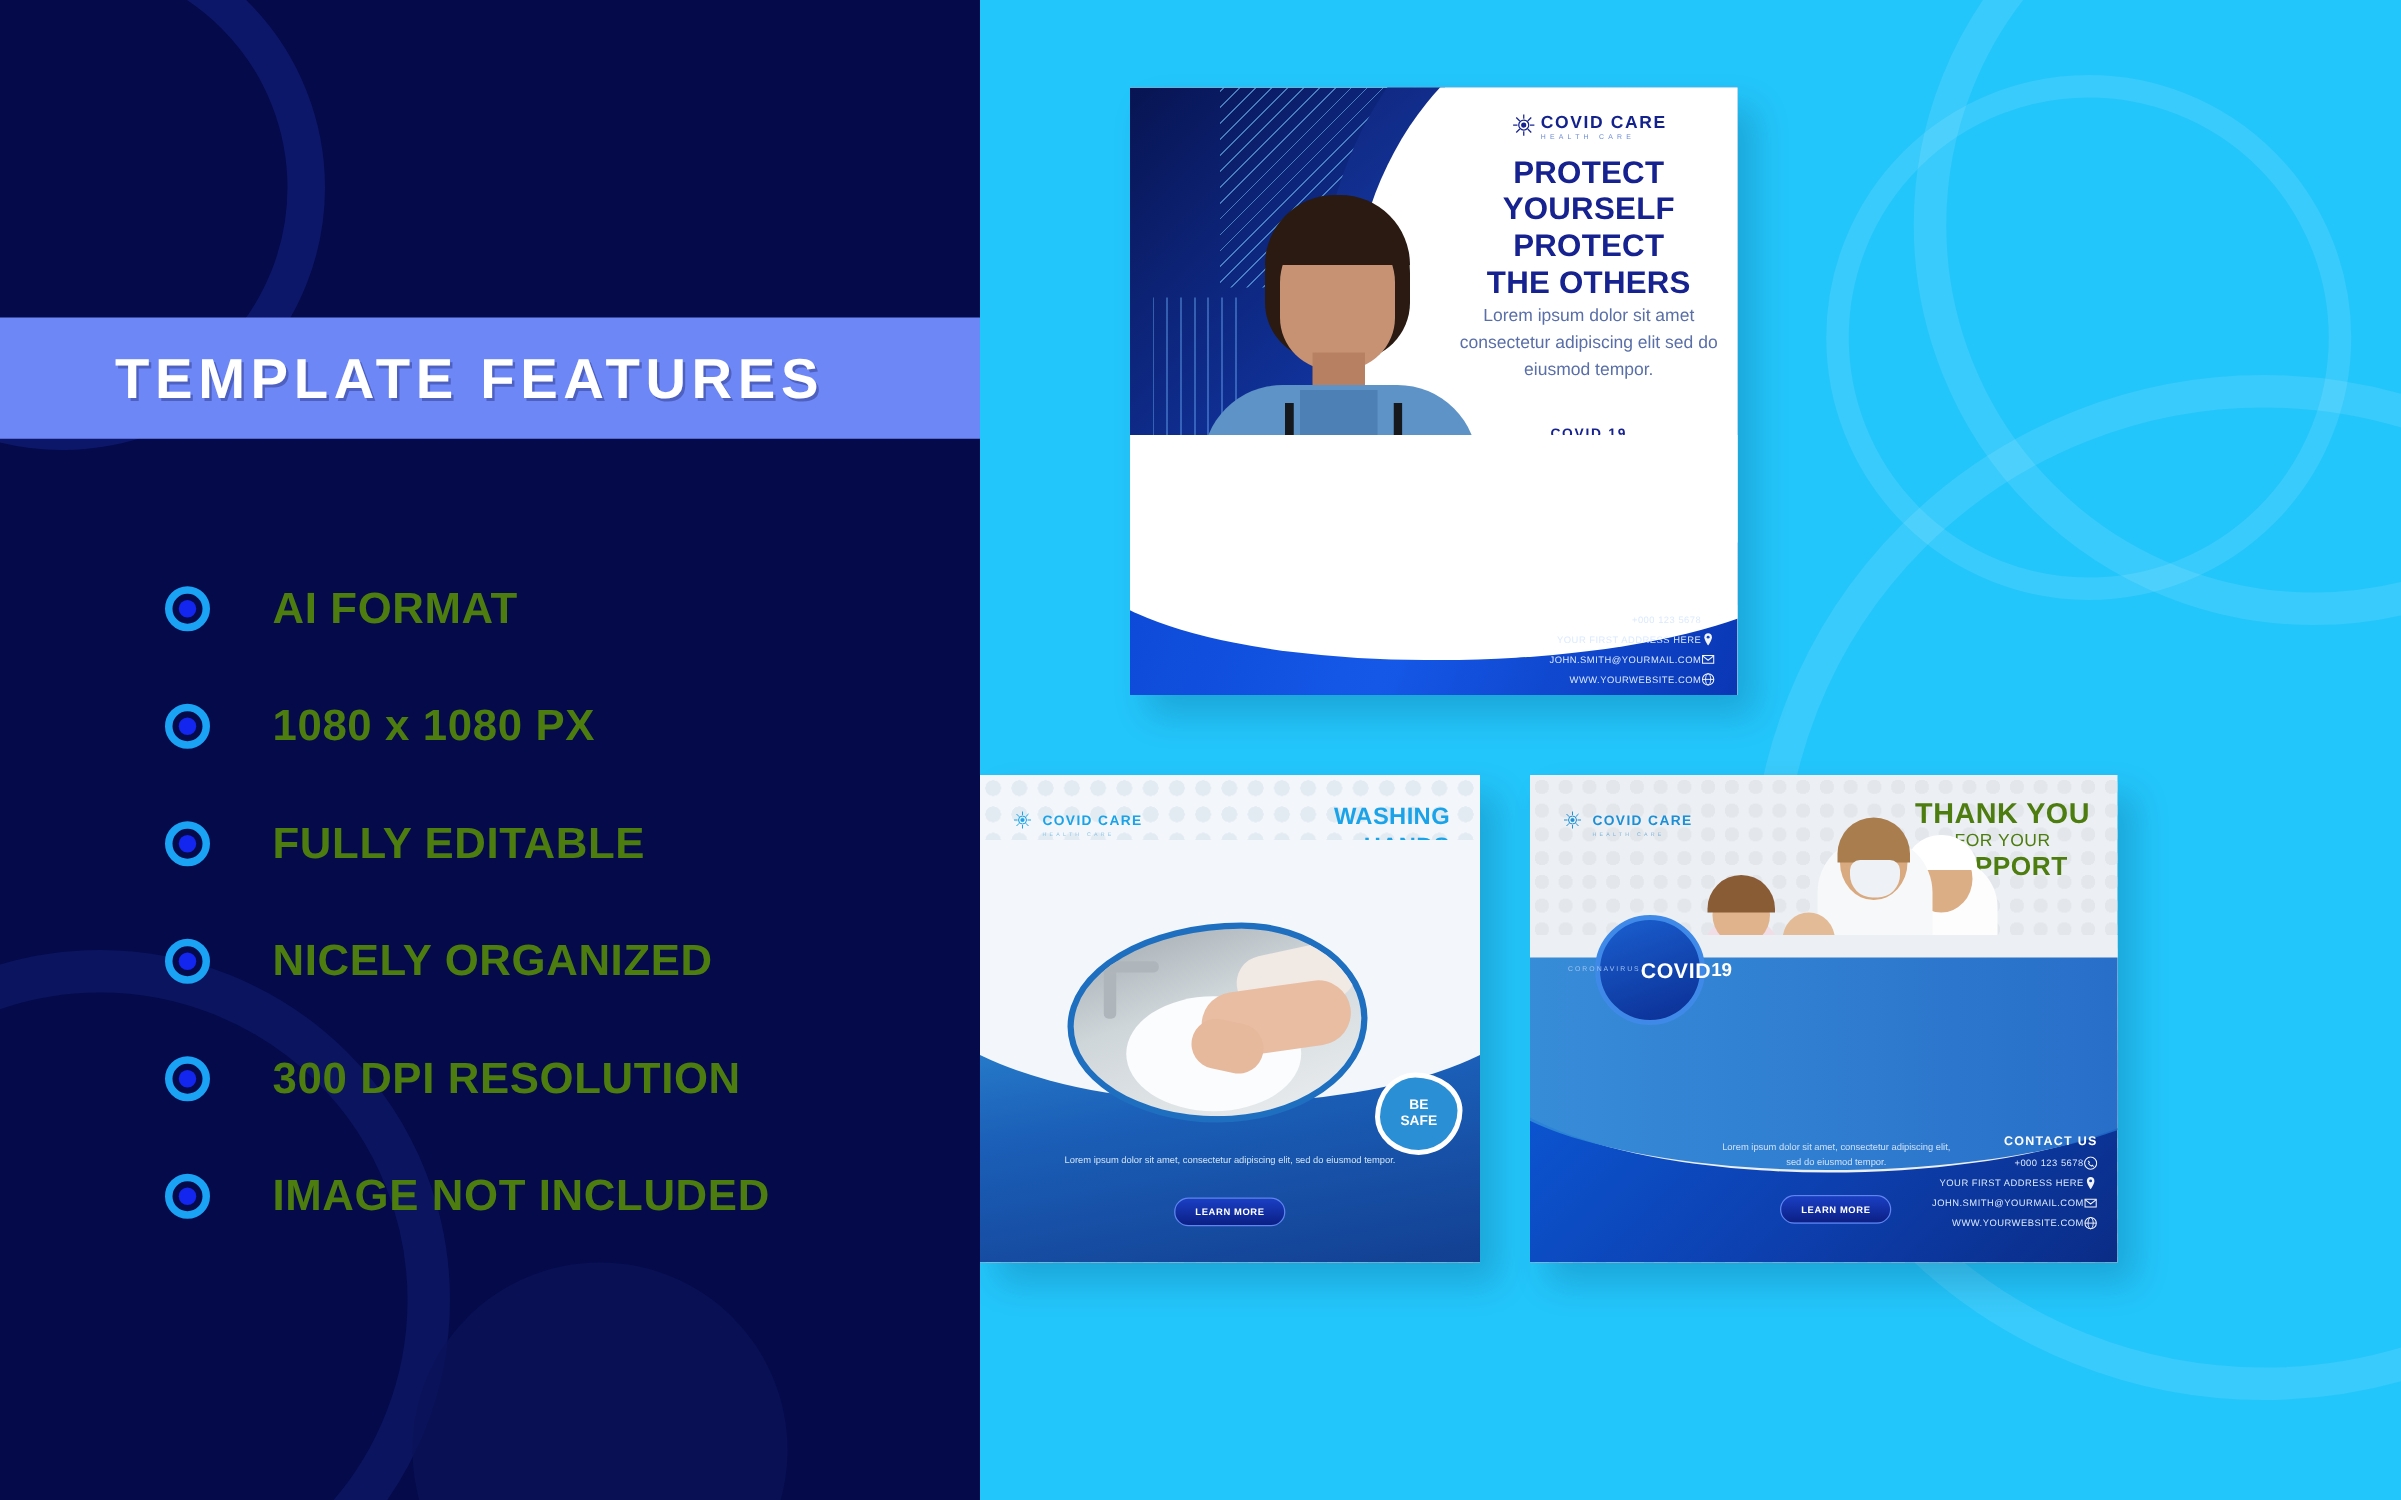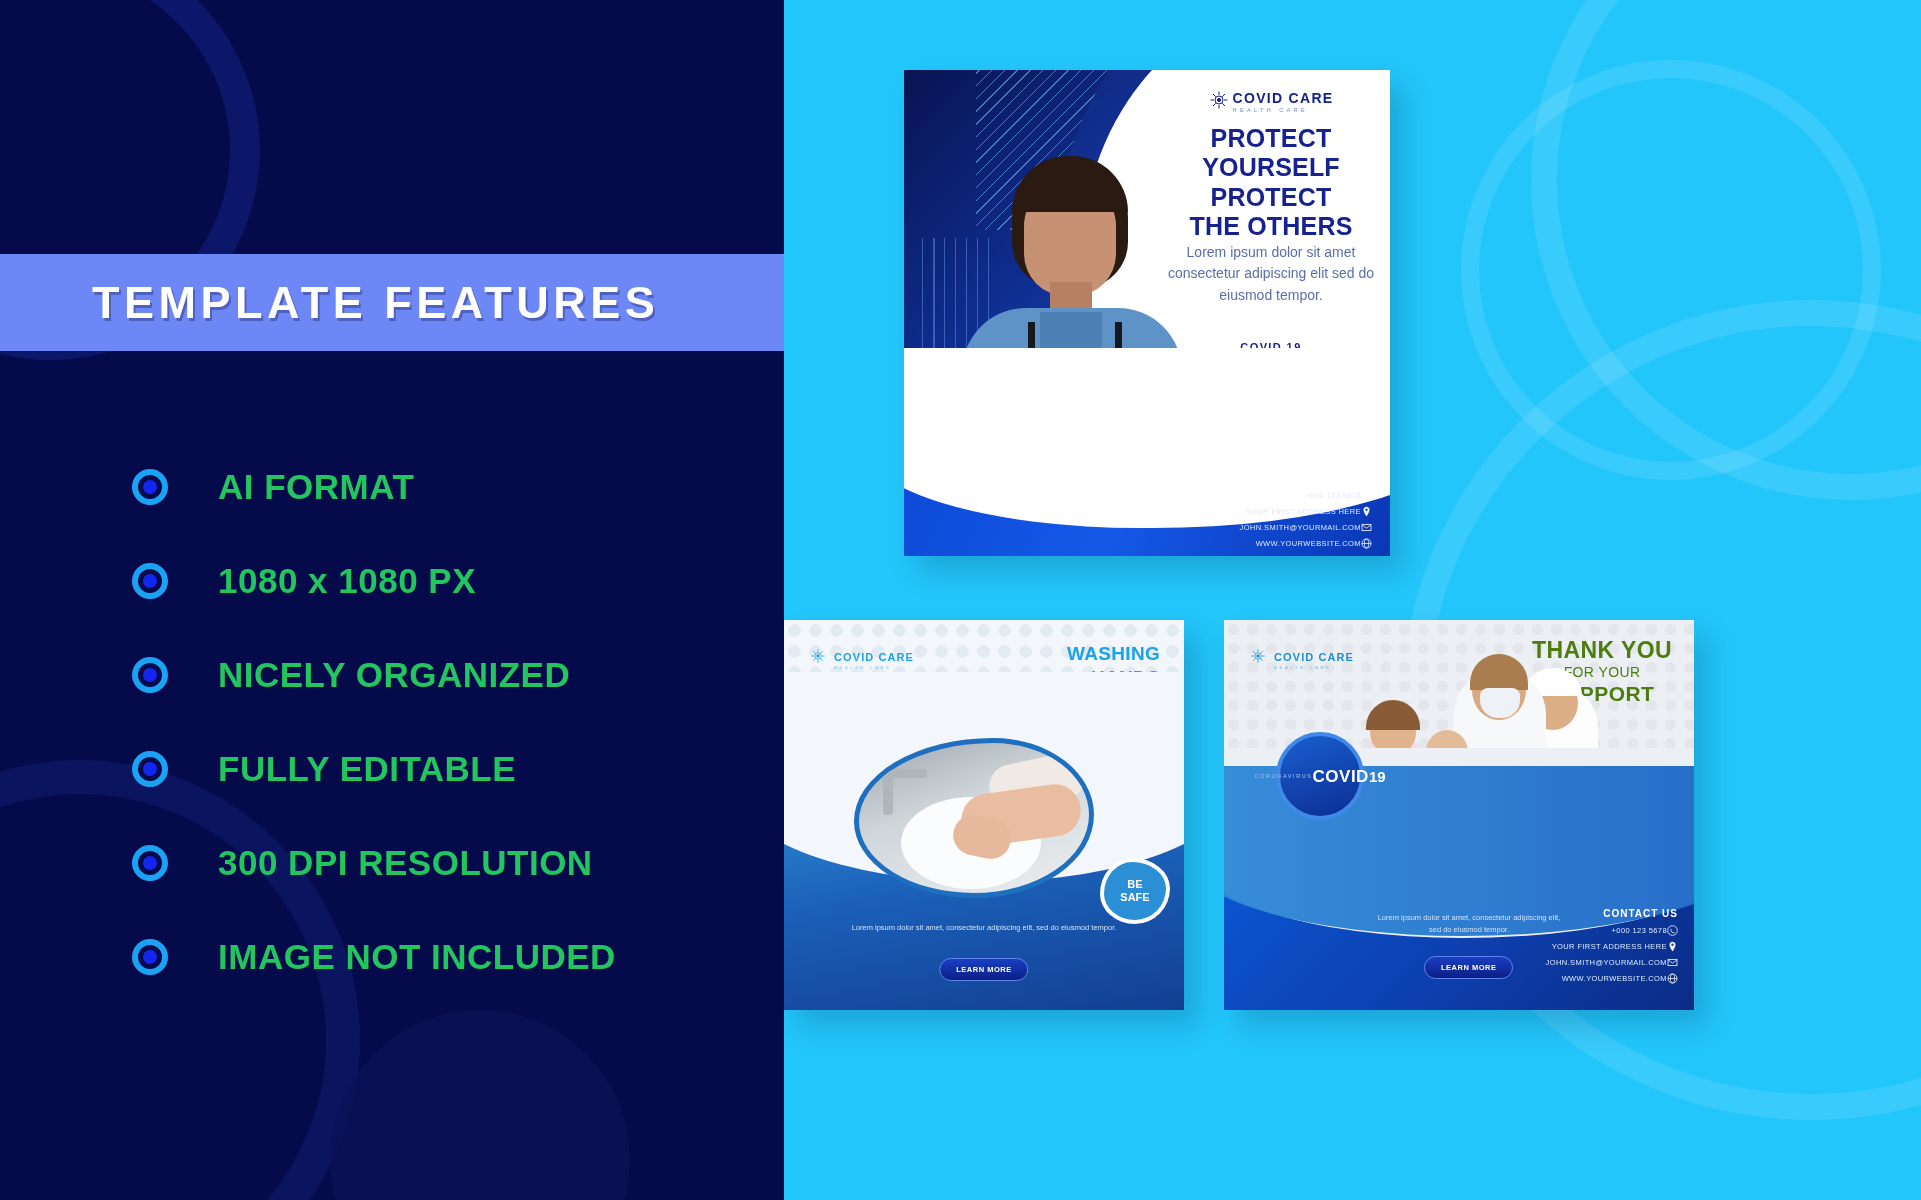--- a/index.html
+++ b/index.html
@@ -71,21 +71,21 @@
     flex: 0 0 auto;
   }
   .bullet i {
     display: block;
     width: 14px; height: 14px;
     border-radius: 50%;
     background: #1226ef;
   }
   .feature-label {
     margin-left: 50px;
-    color: #22c55e;
+    color: #4d7c0f;
     font-size: 35px;
     font-weight: bold;
     letter-spacing: .5px;
     white-space: nowrap;
   }
 
   
   .right-canvas {
     position: absolute; left: 784px; top: 0;
     width: 1137px; height: 1200px;
@@ -312,27 +312,27 @@
       <div class="feature-row">
         <span class="bullet">
             <i></i>
           </span>
         <span class="feature-label">1080 x 1080 PX</span>
       </div>
       <div class="feature-row">
         <span class="bullet">
             <i></i>
           </span>
-        <span class="feature-label">NICELY ORGANIZED</span>
+        <span class="feature-label">FULLY EDITABLE</span>
       </div>
       <div class="feature-row">
         <span class="bullet">
             <i></i>
           </span>
-        <span class="feature-label">FULLY EDITABLE</span>
+        <span class="feature-label">NICELY ORGANIZED</span>
       </div>
       <div class="feature-row">
         <span class="bullet">
             <i></i>
           </span>
         <span class="feature-label">300 DPI RESOLUTION</span>
       </div>
       <div class="feature-row">
         <span class="bullet">
             <i></i>

